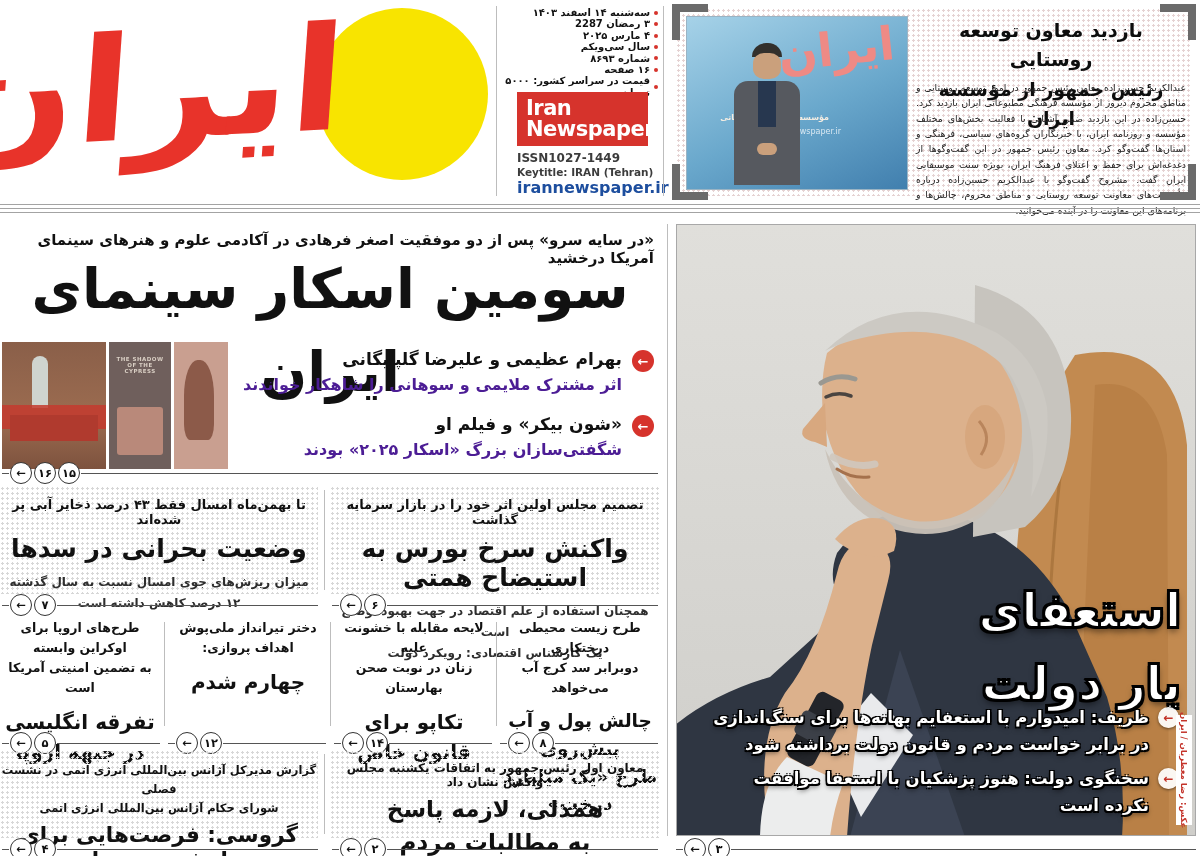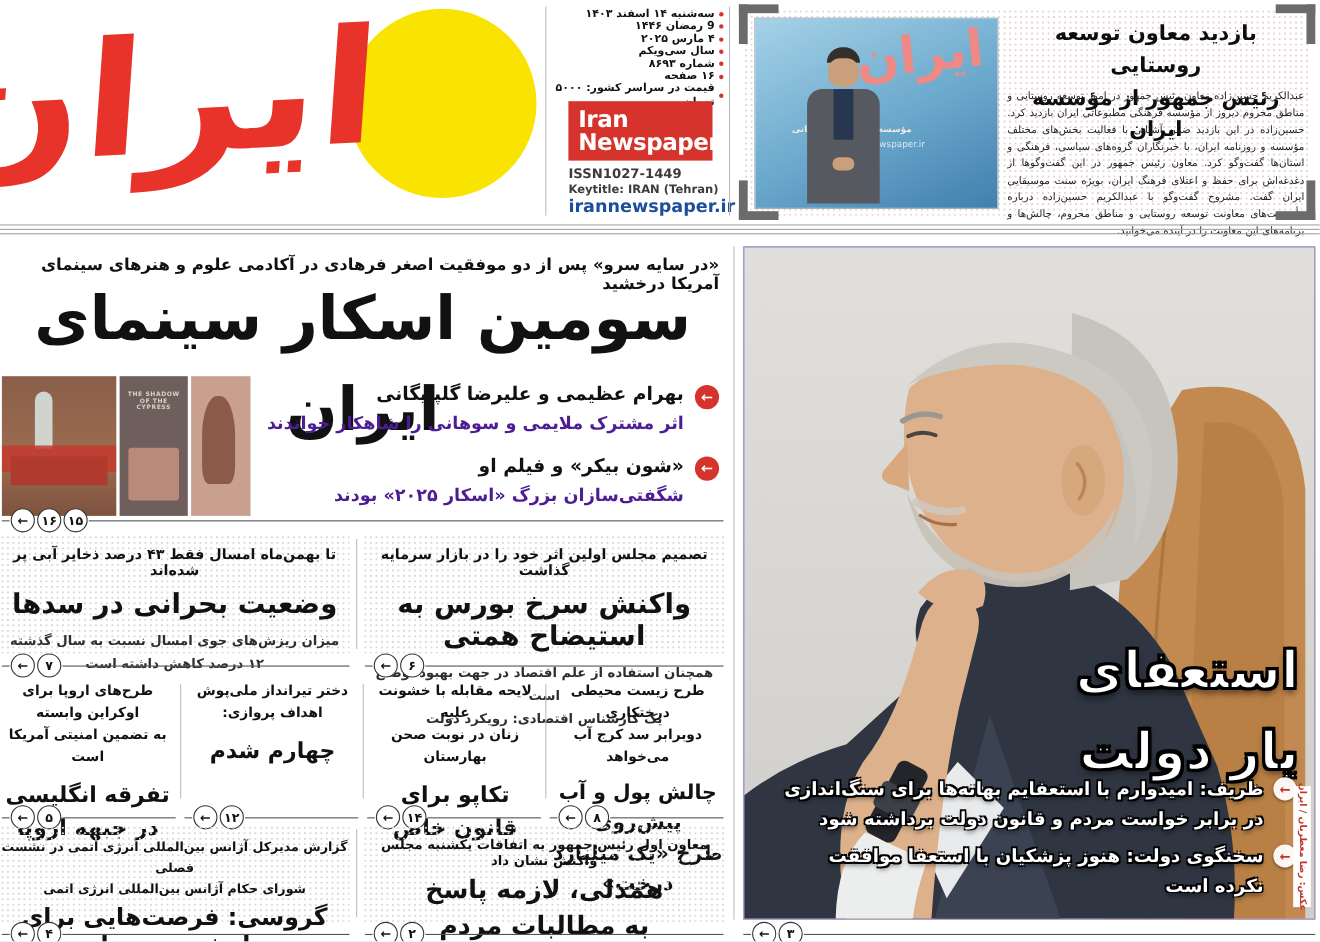--- a/index.html
+++ b/index.html
@@ -73,21 +73,21 @@
   .b-kicker{font-size:13px;font-weight:800;letter-spacing:-.2px;}
   .b-headline{font-size:25px;font-weight:900;margin-top:7px;letter-spacing:-.8px;}
   .b-sub{font-size:12px;font-weight:700;color:#2e2e2e;margin-top:9px;line-height:1.75;}
   .b-kicker.small{font-size:11.5px;line-height:1.65;}
   .b-headline.two{line-height:1.45;font-size:23px;margin-top:4px;}
   
   .cell{position:absolute;top:618px;height:112px;text-align:center;}
   .c-kicker{font-size:12.5px;font-weight:800;line-height:1.6;}
   .c-headline{font-size:20px;font-weight:900;line-height:1.5;margin-top:9px;letter-spacing:-.5px;}
   
-  .photo{position:absolute;left:676px;top:224px;width:520px;height:612px;border:1px solid #a8a8a8;box-sizing:border-box;overflow:hidden;background:#8b5cf6;}
+  .photo{position:absolute;left:676px;top:224px;width:520px;height:612px;border:1px solid #a8a8a8;box-sizing:border-box;overflow:hidden;background:#404040;}
   .ph-headline{position:absolute;right:14px;top:350px;text-align:right;font-weight:900;font-size:47px;line-height:1.55;color:#fff;
     -webkit-text-stroke:2px #000;text-shadow:-2px -2px 0 #000,2px -2px 0 #000,-2px 2px 0 #000,2px 2px 0 #000,0 4px 7px rgba(0,0,0,.55);}
   .ph-bullets{position:absolute;right:16px;left:34px;bottom:16px;display:flex;flex-direction:column;gap:8px;align-items:flex-start;}
   .pb{display:flex;gap:9px;align-items:flex-start;}
   .wdot{flex:none;width:21px;height:21px;border-radius:50%;background:rgba(255,255,255,.93);color:#c23227;font-size:12px;font-weight:bold;
     display:flex;align-items:center;justify-content:center;margin-top:2px;box-shadow:0 1px 3px rgba(0,0,0,.5);}
   .pb .txt{text-align:right;font-size:16.5px;font-weight:800;color:#fff;line-height:1.6;
     text-shadow:-1.5px -1.5px 0 #000,1.5px -1.5px 0 #000,-1.5px 1.5px 0 #000,1.5px 1.5px 0 #000,0 3px 5px rgba(0,0,0,.6);}
   .credit{position:absolute;right:3px;bottom:10px;width:16px;height:110px;background:#fff;display:flex;align-items:center;justify-content:center;}
   .credit span{writing-mode:vertical-rl;font-size:8.5px;color:#c4342b;font-weight:700;white-space:nowrap;}
@@ -100,21 +100,21 @@
   <div class="sun"></div>
   <div class="logo-fa">ایران</div>
 
   <div class="dates">
     <div class="dline">
         <span class="dot"></span>
         <span>سه‌شنبه ۱۴ اسفند ۱۴۰۳</span>
       </div>
     <div class="dline">
         <span class="dot"></span>
-        <span>9 رمضان ۱۴۴۶</span>
+        <span>۳ رمضان 2287</span>
       </div>
     <div class="dline">
         <span class="dot"></span>
         <span>۴ مارس ۲۰۲۵</span>
       </div>
     <div class="dline">
         <span class="dot"></span>
         <span>سال سی‌ویکم</span>
       </div>
     <div class="dline">

